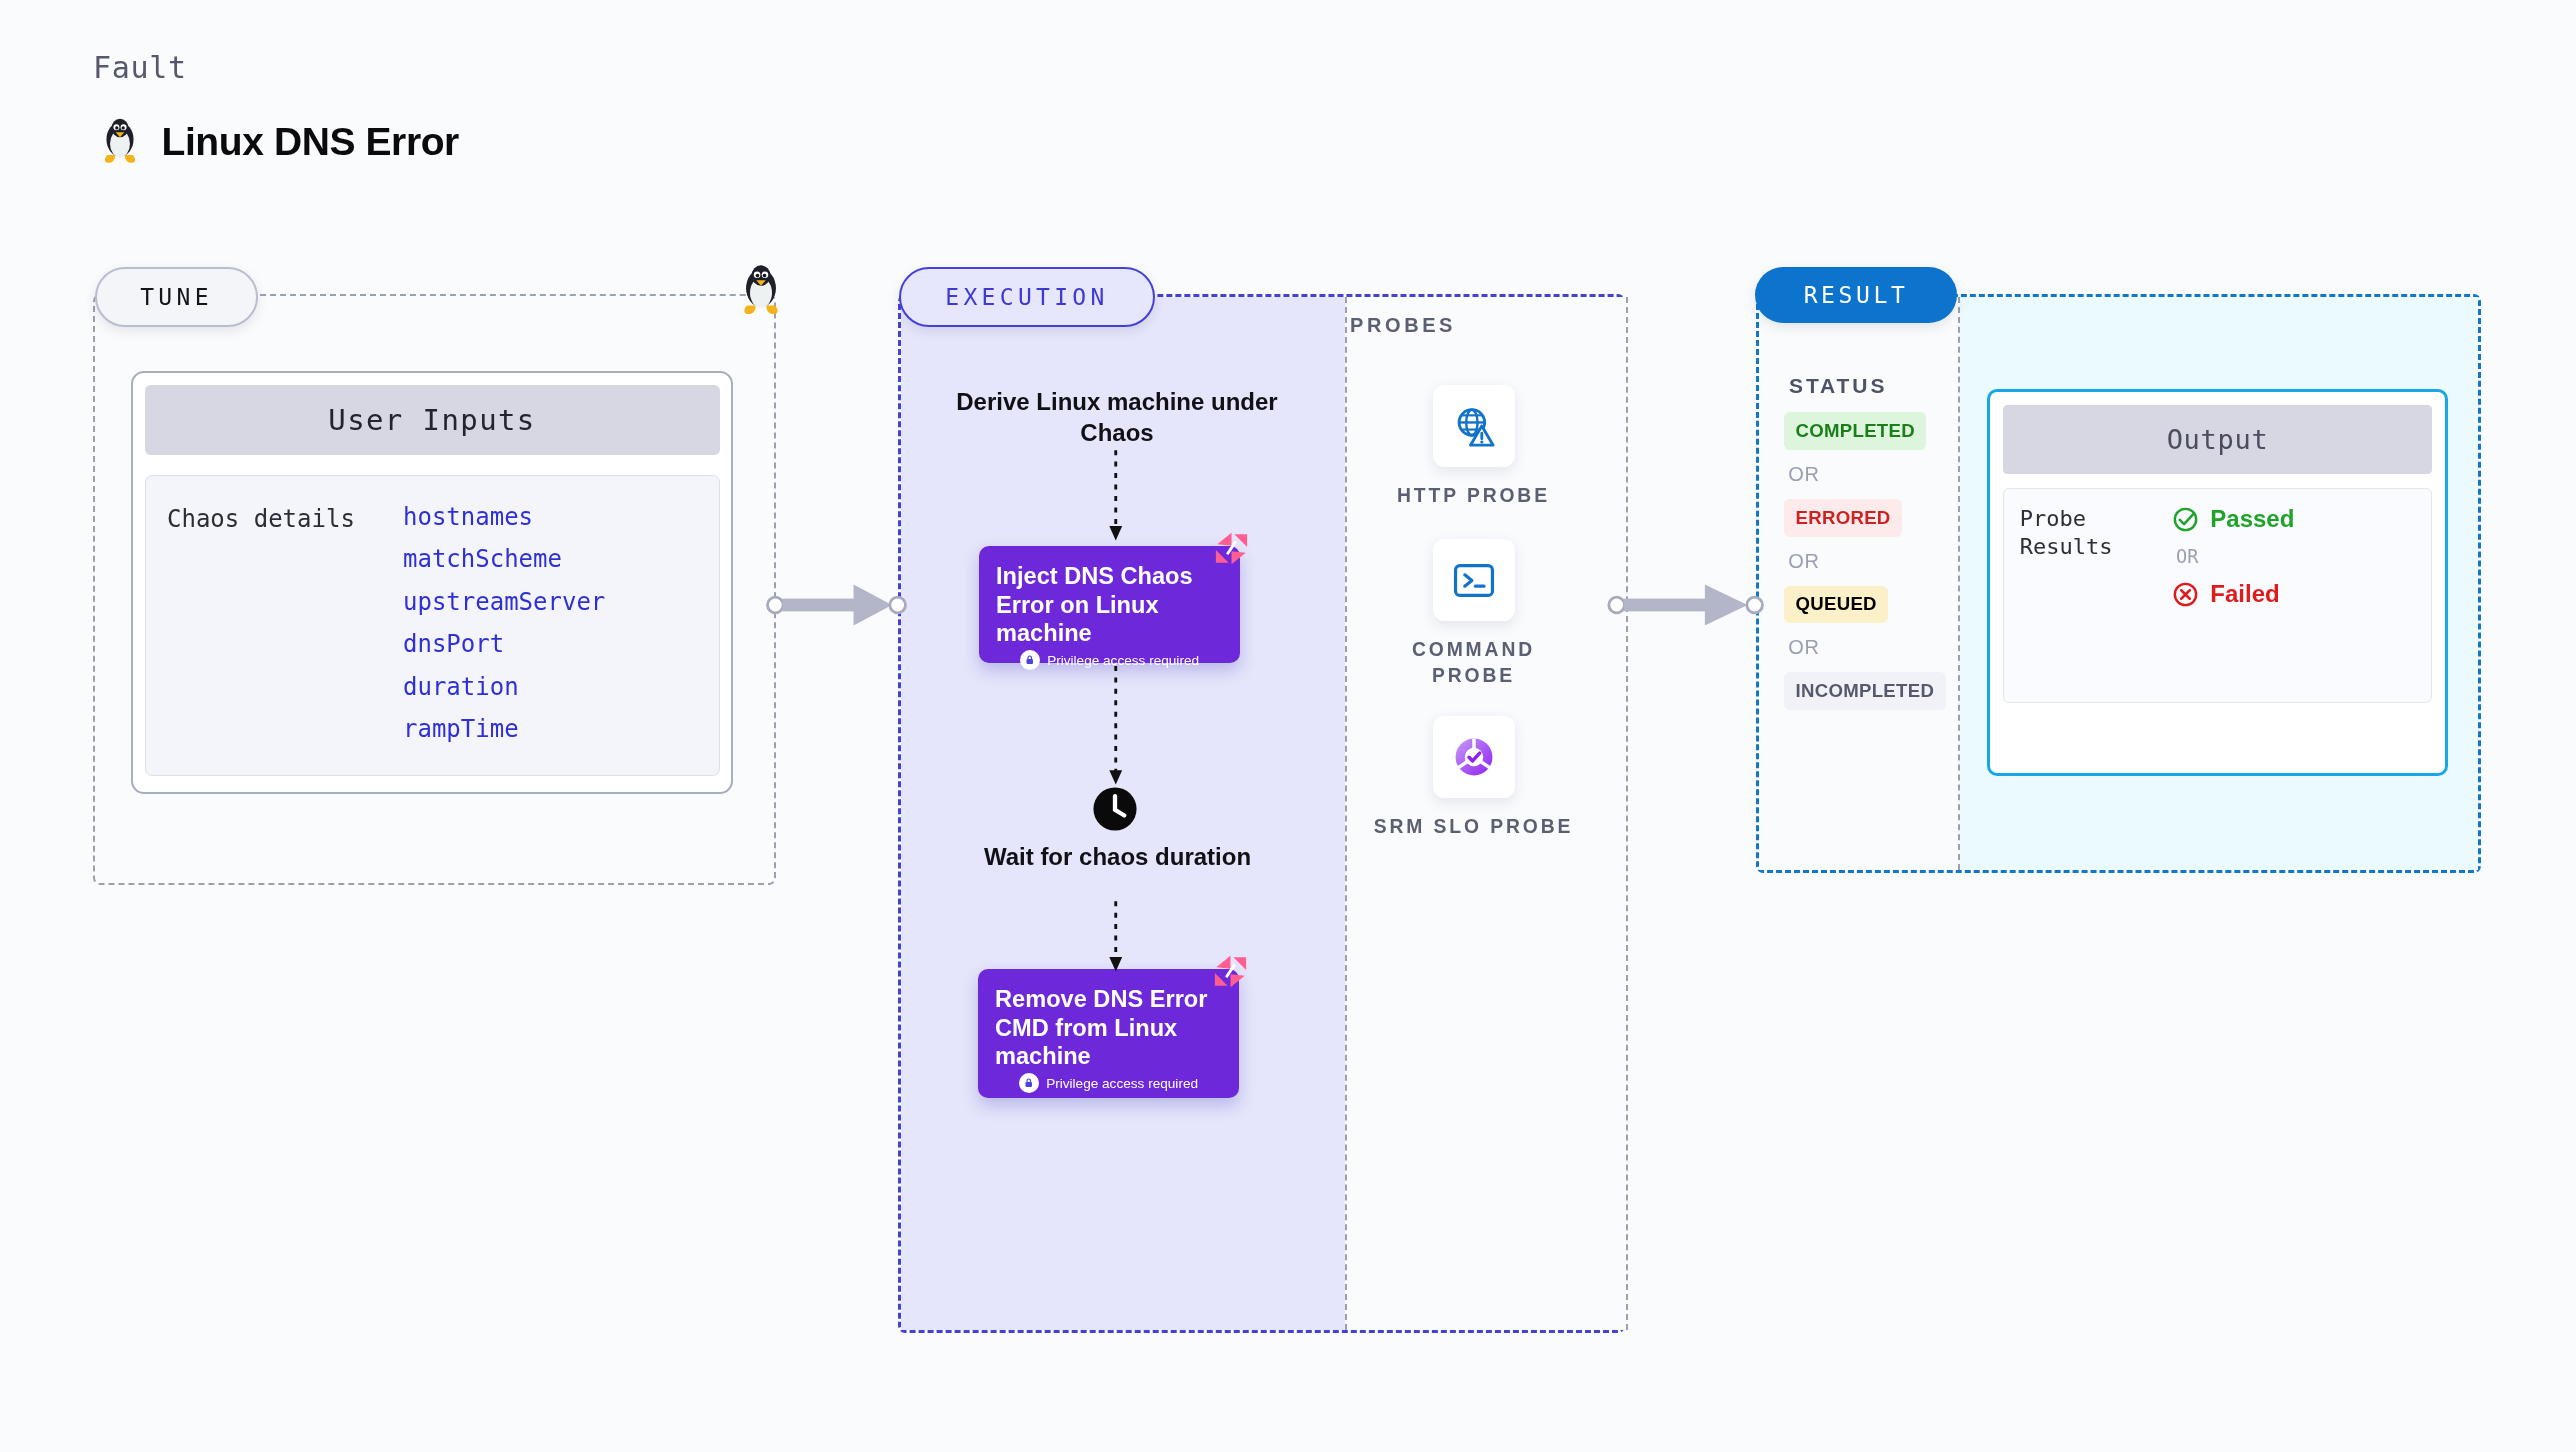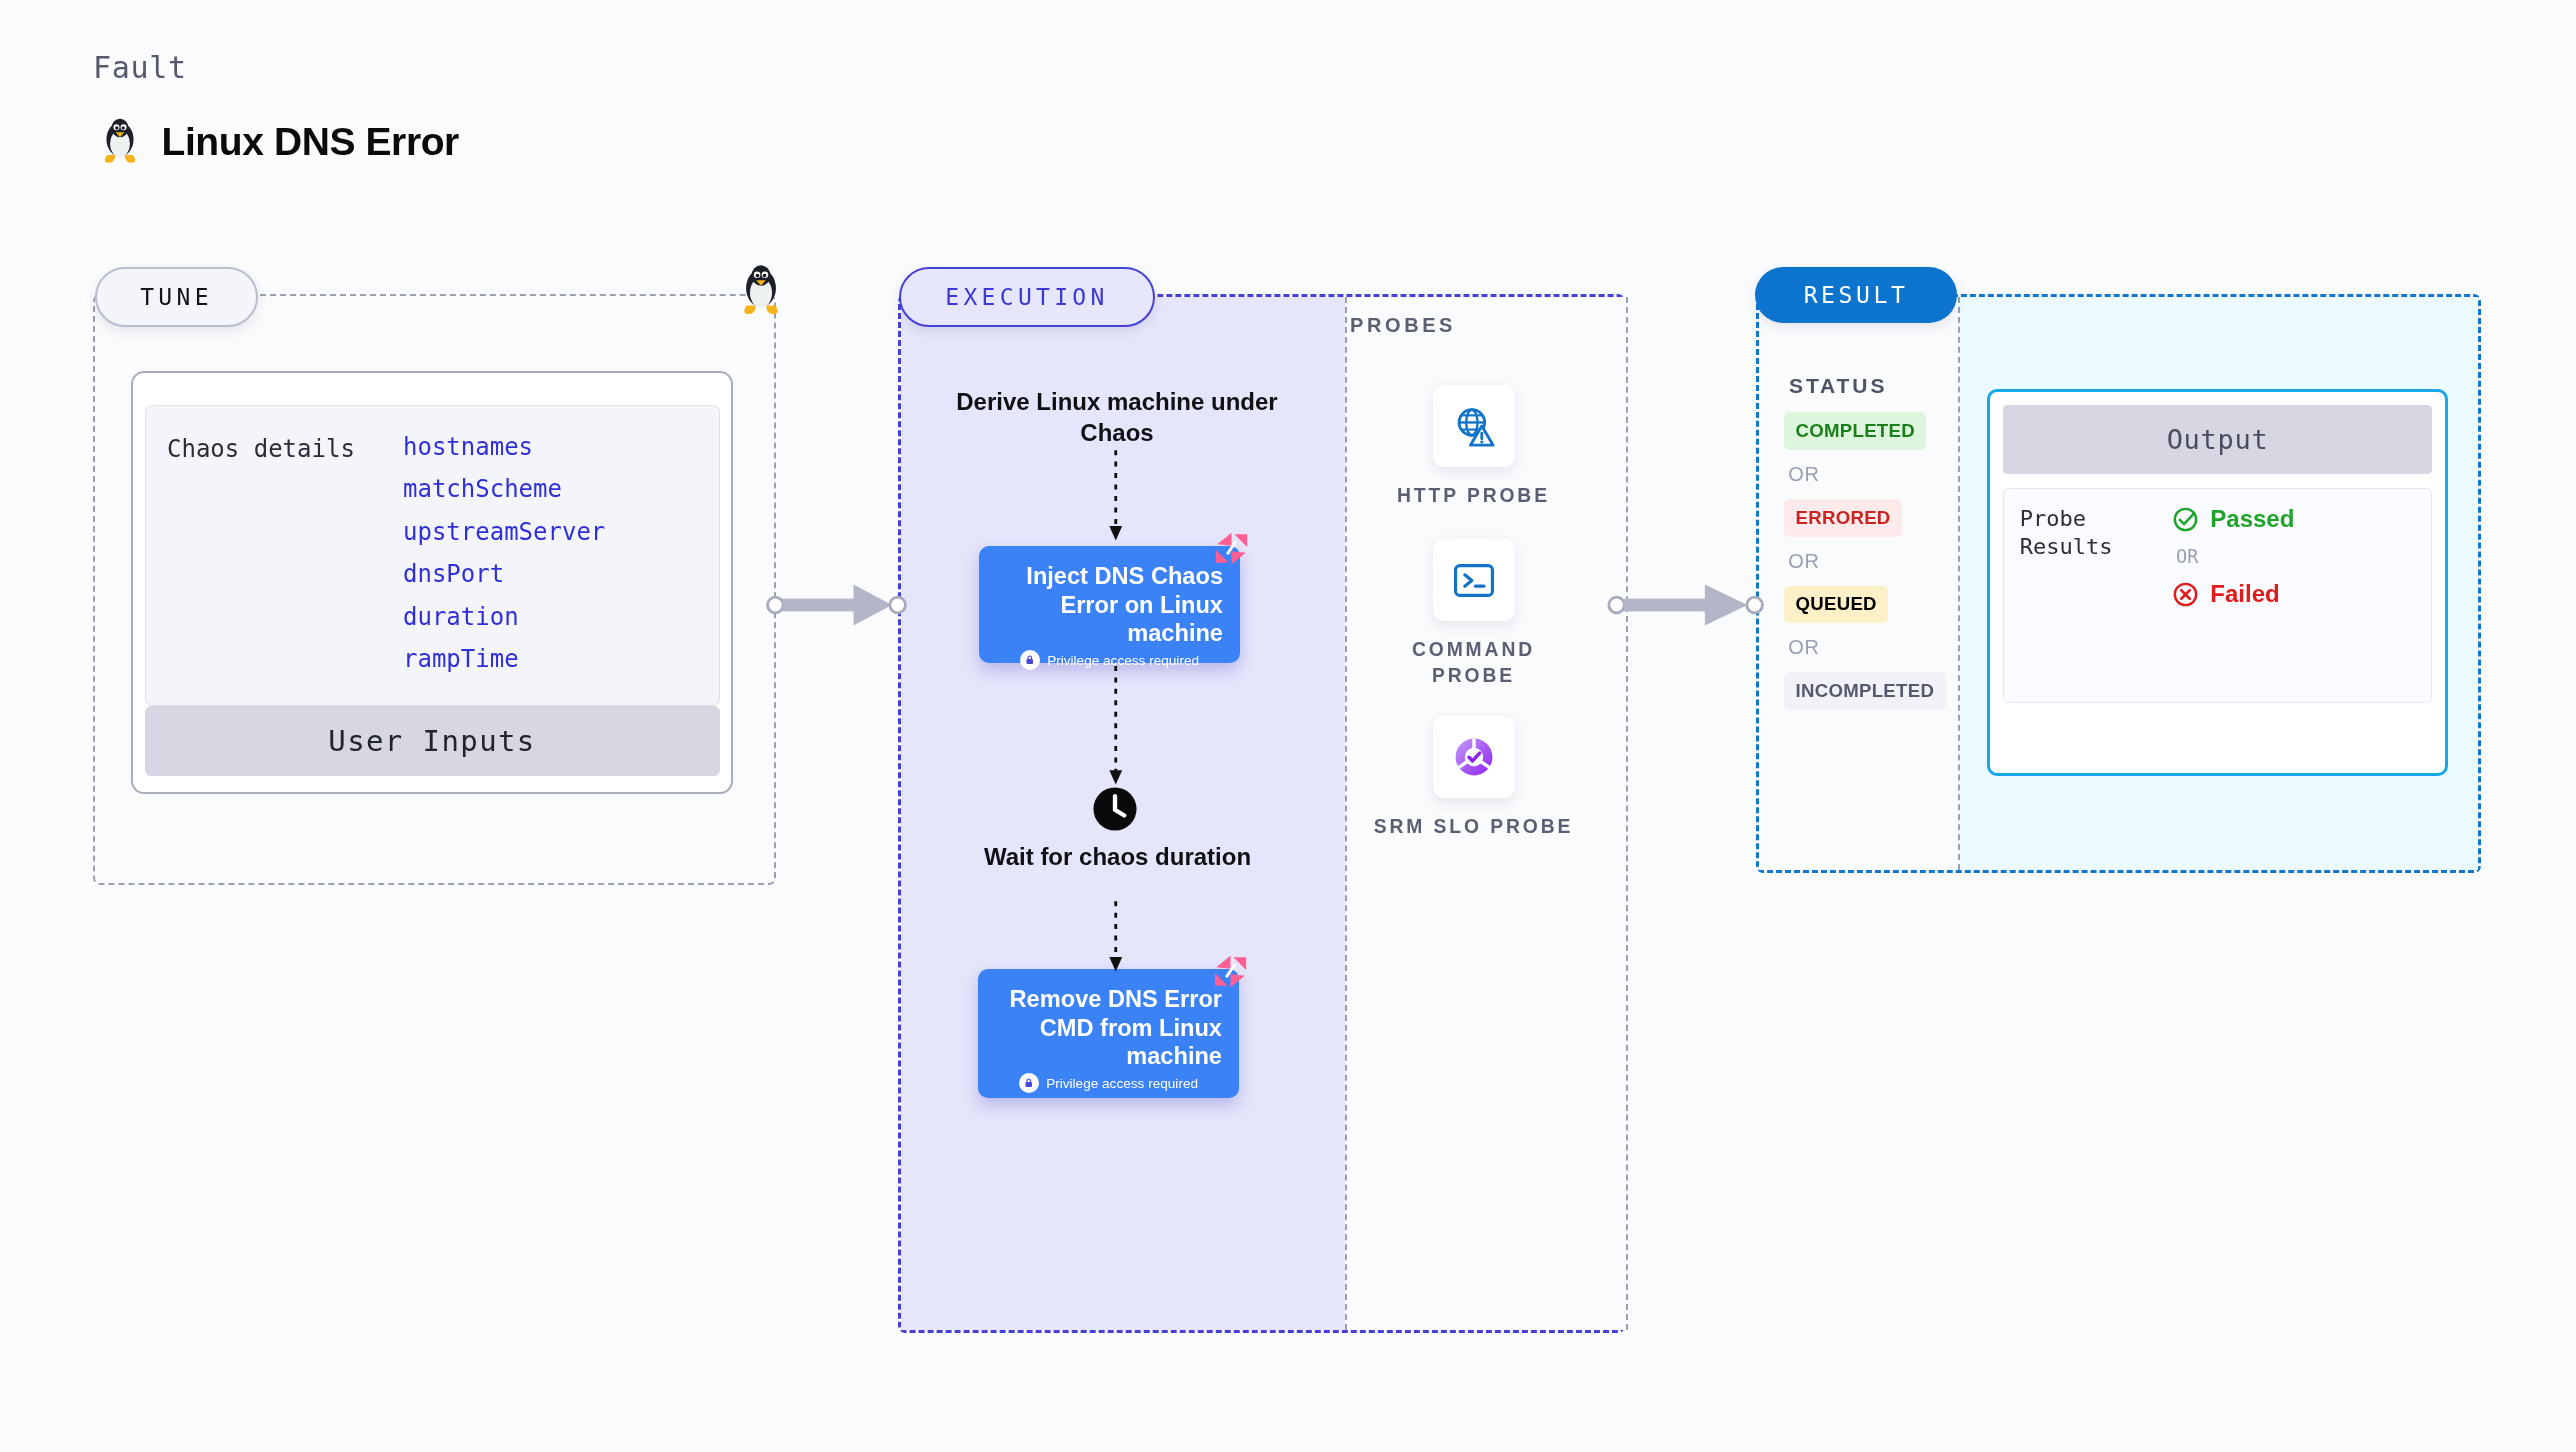--- a/index.html
+++ b/index.html
@@ -173,25 +173,25 @@
     font-size: 24px;
     font-weight: 700;
     color: #101114;
     line-height: 1.28;
   }
   #derive-title { left: 938px; top: 387px; width: 358px; }
   #wait-title   { left: 967px; top: 842px; width: 301px; }
 
   .chaos-box {
     position: absolute;
-    background: #3b82f6;
+    background: #6d28d9;
     border-radius: 10px;
     box-shadow: 0 7.2px 15.8px rgba(60,55,190,.25);
     color: #ffffff;
-    text-align: right;
+    text-align: left;
     box-sizing: border-box;
     padding: 15.8px 17px 13px;
   }
   .chaos-box .cb-title {
     font-size: 23.6px;
     font-weight: 700;
     line-height: 1.22;
   }
   .chaos-box .cb-sub {
     margin-top: 2px;
@@ -393,32 +393,32 @@
     <path d="M10 52 C5 58 6 63 12 63 C18 63 22 58 21 52 Z" fill="#f5b31b"></path>
     <path d="M46 52 C51 58 50 63 44 63 C38 63 34 58 35 52 Z" fill="#f5b31b"></path>
   </svg>
   <div id="fault-title">Linux DNS Error</div>
 </div>
 
 <div class="pill" id="tune-pill">TUNE</div>
 
 <div id="tune-panel">
   <div id="user-inputs-card">
+    <div id="user-inputs-header">User Inputs</div>
     <div id="chaos-details-box">
       <div id="chaos-details-label">Chaos details</div>
       <div id="chaos-details-values">
         <span>hostnames</span>
         <span>matchScheme</span>
         <span>upstreamServer</span>
         <span>dnsPort</span>
         <span>duration</span>
         <span>rampTime</span>
       </div>
     </div>
-    <div id="user-inputs-header">User Inputs</div>
   </div>
 </div>
 
 <svg class="conn" style="left:739px; top:264px;" width="44" height="53" viewBox="0 0 56 66">
   <ellipse cx="28" cy="30" rx="19" ry="24" fill="#1d2028"></ellipse>
   <ellipse cx="28" cy="36" rx="14" ry="19" fill="#eef1f2"></ellipse>
   <ellipse cx="28" cy="14" rx="12" ry="13" fill="#1d2028"></ellipse>
   <circle cx="23" cy="13" r="4.2" fill="#ffffff"></circle>
   <circle cx="33" cy="13" r="4.2" fill="#ffffff"></circle>
   <circle cx="23.5" cy="14" r="2.3" fill="#11141a"></circle>

